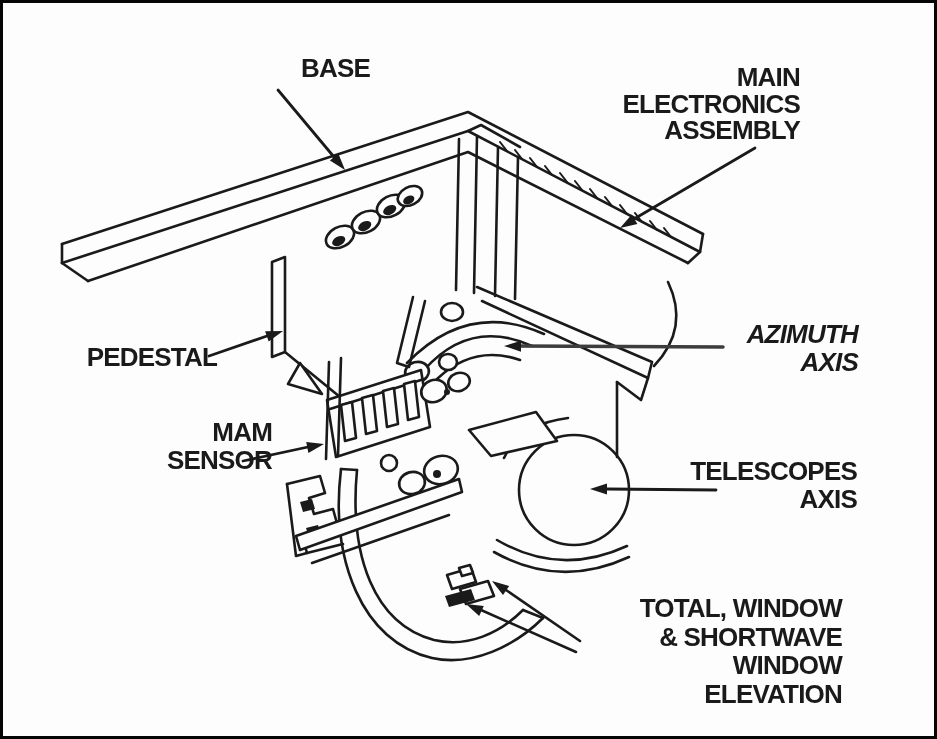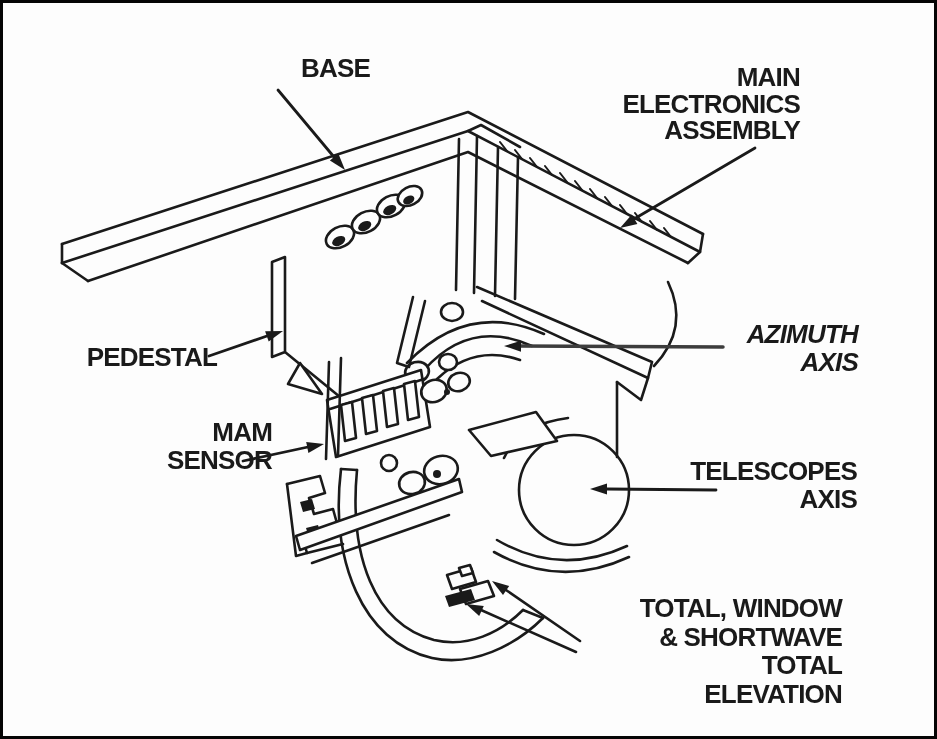--- a/index.html
+++ b/index.html
@@ -221,18 +221,18 @@
   </div>
 
   <div class="label lh28" style="left:657px;top:457px;width:200px;">
     <span class="ln">TELESCOPES</span>
     <span class="ln">AXIS</span>
   </div>
 
   <div class="label lh285" style="left:542px;top:594px;width:300px;">
     <span class="ln">TOTAL, WINDOW</span>
     <span class="ln">&amp; SHORTWAVE</span>
-    <span class="ln">TOTAL</span>
+    <span class="ln">WINDOW</span>
     <span class="ln">ELEVATION</span>
   </div>
 
   <div class="frame"></div>
 </div>
 
 </body></html>

